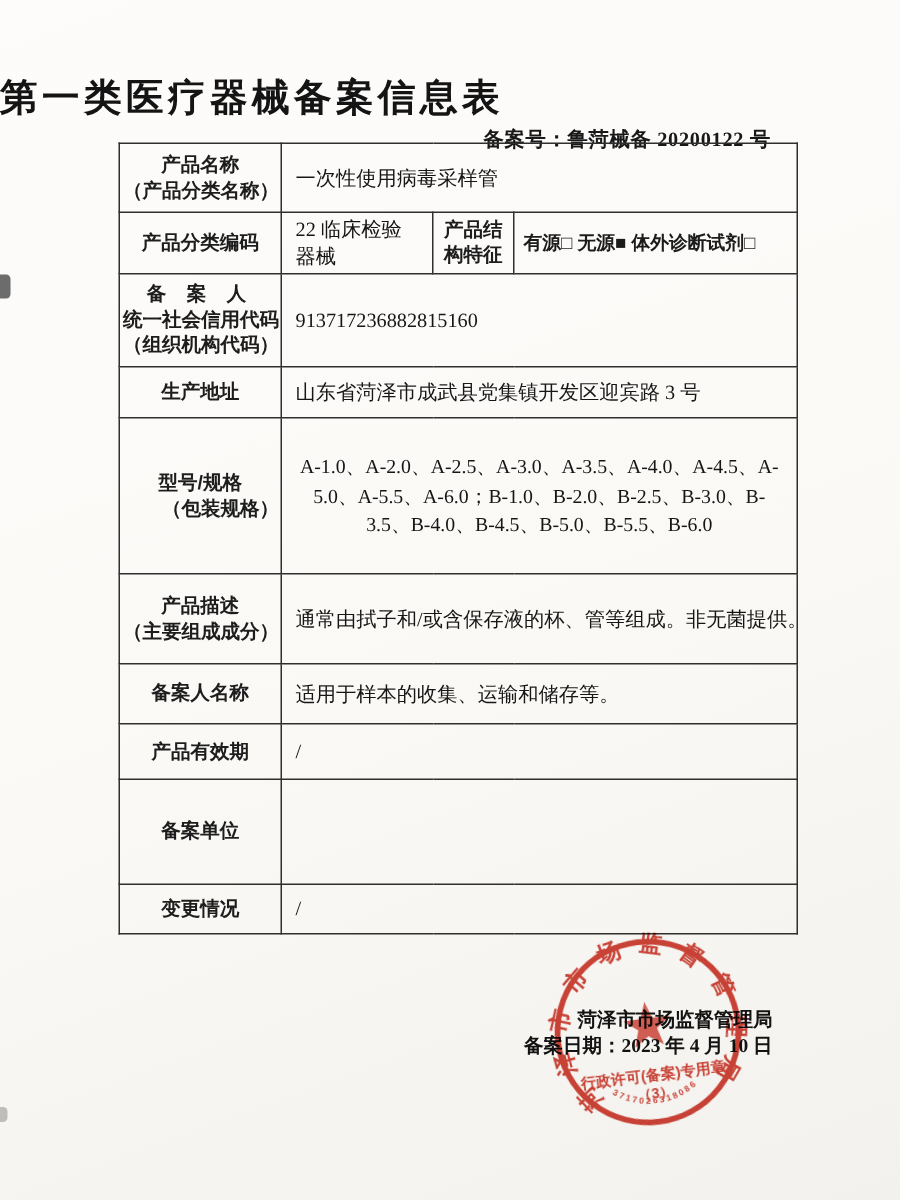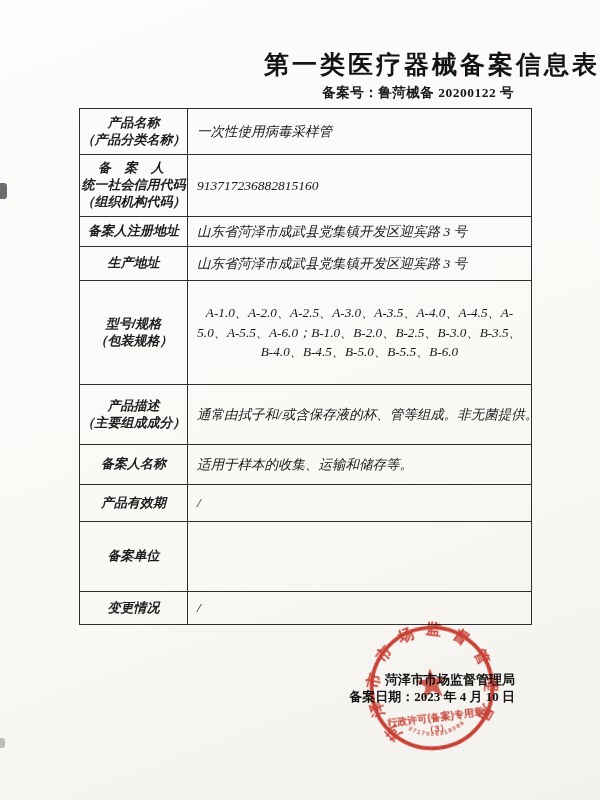--- a/index.html
+++ b/index.html
@@ -8,41 +8,41 @@
     font-family:"Liberation Sans",sans-serif;
     background:#e9e7e3;
   }
   .page{
     position:relative;width:600px;height:800px;overflow:hidden;
     background:linear-gradient(160deg,#fdfcfb 0%,#faf9f6 55%,#f3f1ed 100%);
     color:#1b1b1b;
   }
   .doc-title{
     position:absolute;top:48px;left:0;width:600px;
-    text-align:right;font-size:25px;font-weight:700;letter-spacing:3px;
+    text-align:left;font-size:25px;font-weight:700;letter-spacing:3px;
     color:#141414;font-family:"Liberation Sans",sans-serif;
   }
   .record-no{
     position:absolute;top:84px;right:86px;
     font-family:"Liberation Serif",serif;font-weight:700;
     font-size:13.5px;letter-spacing:.5px;color:#181818;
   }
   table.form{
-    position:absolute;left:79px;top:108px;width:452px;
-    border-collapse:collapse;table-layout:fixed;font-style:italic;
+    position:absolute;left:79px;top:95px;width:452px;
+    border-collapse:collapse;table-layout:fixed;
   }
   table.form td{
     border:1px solid #2f2f2f;vertical-align:middle;overflow:hidden;
   }
   .lbl{
     text-align:center;font-weight:700;font-size:13px;line-height:1.3;
     font-family:"Liberation Sans",sans-serif;padding:2px 1px;color:#1d1d1d;
   }
   .lbl .spread{letter-spacing:5px;}
-  .lbl .tight{white-space:nowrap;}
+  .lbl .tight{white-space:nowrap;text-align:right;}
   .val{
     font-family:"Liberation Serif",serif;font-size:13.5px;
     padding:2px 9px;color:#161616;
   }
   .val.nowrap{white-space:nowrap;}
   .spec{line-height:1.5;font-size:13.2px;text-align:center;}
   .chk{
     font-family:"Liberation Sans",sans-serif;font-weight:700;
     font-size:12.5px;white-space:nowrap;padding:2px 6px;
   }
@@ -85,35 +85,37 @@
 
     <tbody>
         <tr class="r1">
       <td class="lbl">
         <div>产品名称</div>
         <div class="tight">（产品分类名称）</div>
       </td>
       <td class="val" colspan="3">一次性使用病毒采样管</td>
     </tr>
 
+    <tr class="r2">
+      <td class="lbl">产品分类编码</td>
+      <td class="val">22 临床检验器械</td>
+      <td class="lbl sublbl">产品结构特征</td>
+      <td class="chk">有源□ 无源■ 体外诊断试剂□</td>
+    </tr>
 
 
     <tr class="r4">
       <td class="lbl">
         <div class="spread">备 案 人</div>
         <div class="tight">统一社会信用代码</div>
         <div class="tight">（组织机构代码）</div>
       </td>
       <td class="val" colspan="3">913717236882815160</td>
     </tr>
 
-    <tr class="r5">
-      <td class="lbl tight">备案人注册地址</td>
-      <td class="val nowrap" colspan="3">山东省菏泽市成武县党集镇开发区迎宾路 3 号</td>
-    </tr>
 
     <tr class="r6">
       <td class="lbl">生产地址</td>
       <td class="val nowrap" colspan="3">山东省菏泽市成武县党集镇开发区迎宾路 3 号</td>
     </tr>
 
     <tr class="r7">
       <td class="lbl">
         <div>型号/规格</div>
         <div class="tight">（包装规格）</div>

